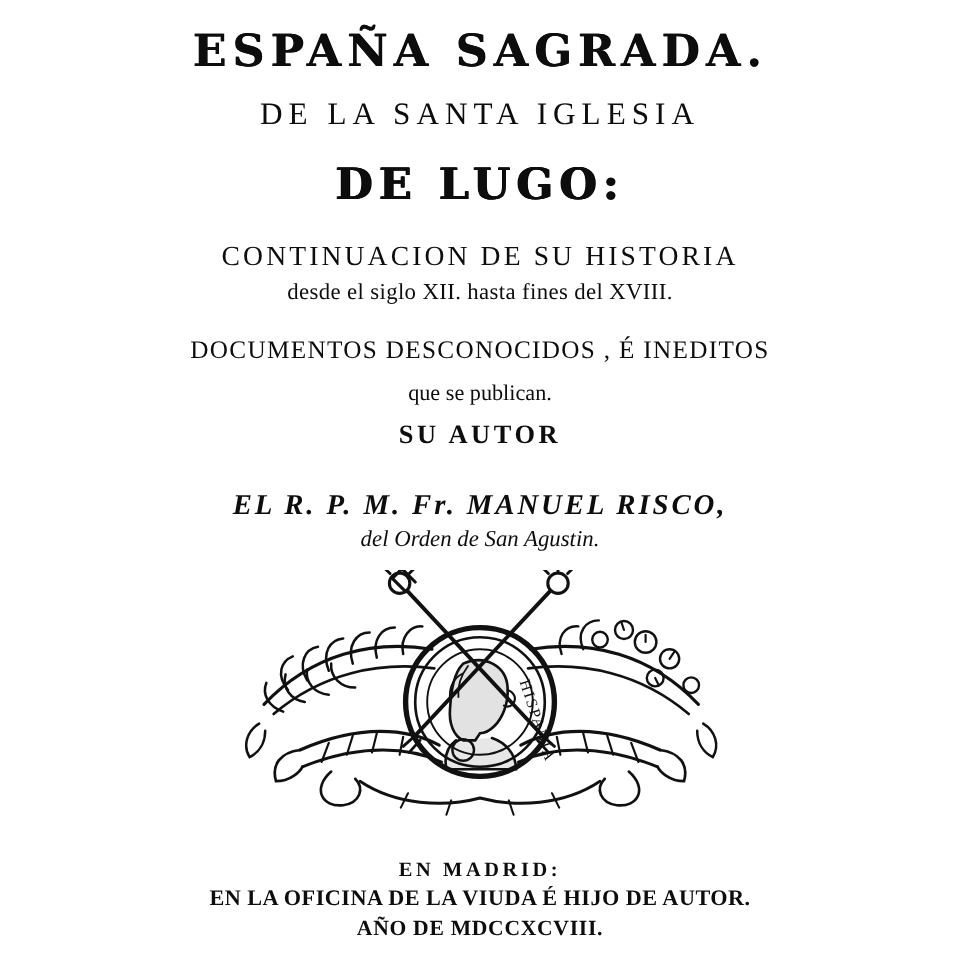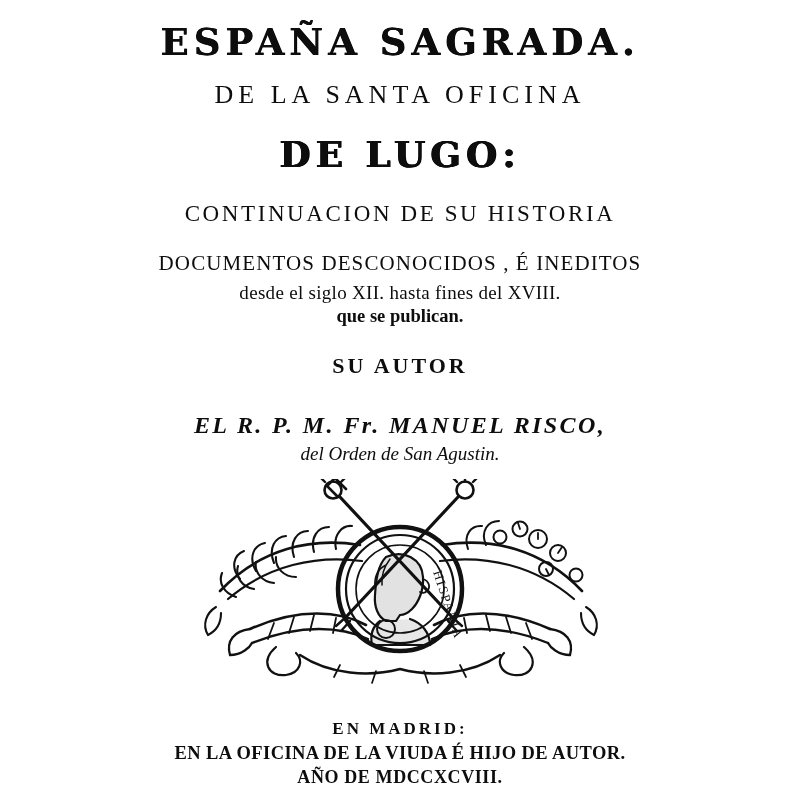--- a/index.html
+++ b/index.html
@@ -80,29 +80,28 @@
     margin-top: 24px;
   }
   .t-hasta {
     font-family: "Liberation Serif", serif;
     font-size: 18.5px;
     margin-top: 5px;
   }
   .t-quese {
     font-family: "Liberation Serif", serif;
     font-size: 18.5px;
-    margin-top: 2px;
-    font-weight: bold;
+    margin-top: 14px;
   }
   .t-suautor {
     font-family: "Liberation Serif", serif;
     font-weight: bold;
     font-size: 22px;
     letter-spacing: 3px;
-    margin-top: 26px;
+    margin-top: 10px;
   }
   .t-author {
     font-family: "Liberation Serif", serif;
     font-style: italic;
     font-weight: bold;
     font-size: 24px;
     letter-spacing: 2.4px;
     margin-top: 33px;
   }
   .t-orden {
@@ -141,27 +140,27 @@
     letter-spacing: 0.6px;
     margin-top: 3px;
   }
 </style>
 </head>
 <body>
 
 <div class="page">
 
   <div class="line t-main">ESPAÑA SAGRADA.</div>
-  <div class="line t-dela">DE LA SANTA OFICINA</div>
+  <div class="line t-dela">DE LA SANTA IGLESIA</div>
   <div class="line t-lugo">DE LUGO:</div>
 
   <div class="line t-cont">CONTINUACION DE SU HISTORIA</div>
+  <div class="line t-desde">desde el siglo XII. hasta fines del XVIII.</div>
+
   <div class="line t-docs">DOCUMENTOS DESCONOCIDOS , É INEDITOS</div>
-
-  <div class="line t-desde">desde el siglo XII. hasta fines del XVIII.</div>
   <div class="line t-quese">que se publican.</div>
 
   <div class="line t-suautor">SU AUTOR</div>
   <div class="line t-author">EL R. P. M. Fr. MANUEL RISCO,</div>
   <div class="line t-orden">del Orden de San Agustin.</div>
 
   <svg class="emblem" viewBox="0 0 420 230" aria-hidden="true">
     <g fill="none" stroke="#111" stroke-width="2.1" stroke-linecap="round">
 
       <g>

